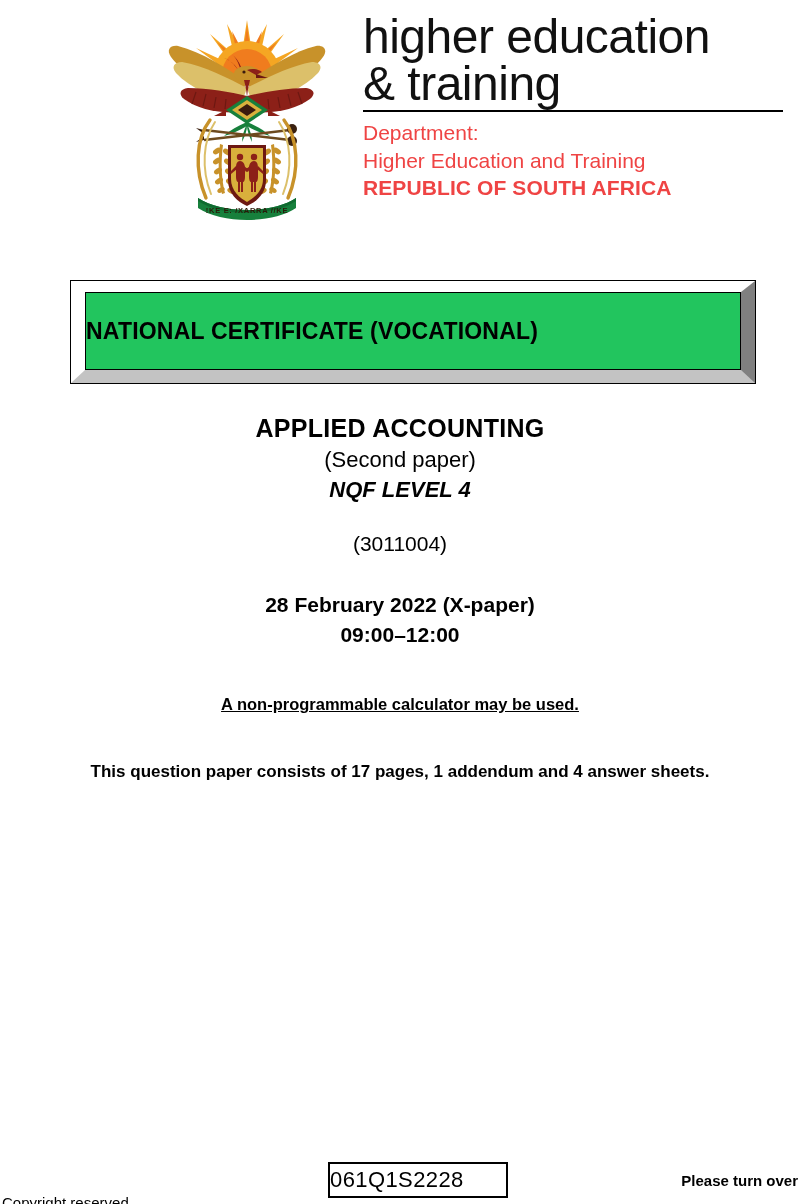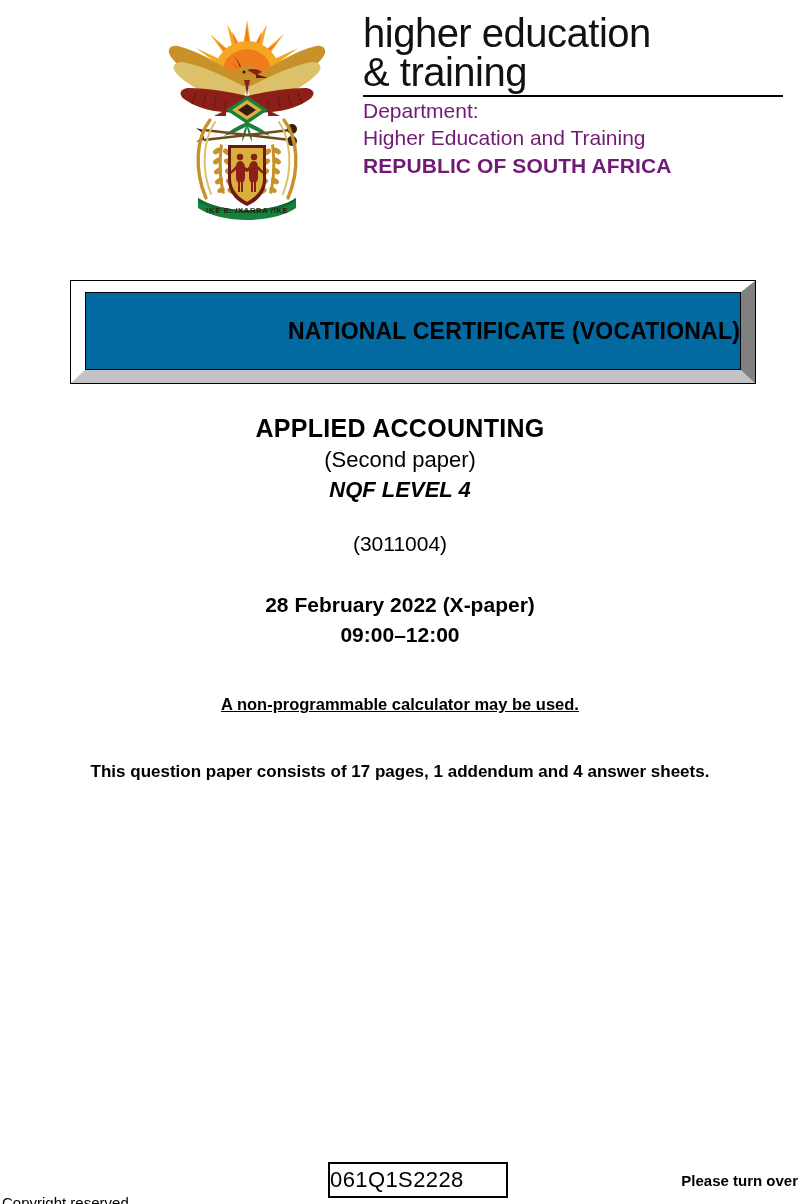--- a/index.html
+++ b/index.html
@@ -33,37 +33,38 @@
   }
   .crest svg { display: block; width: 190px; height: 220px; }
 
   .logotype {
     position: absolute;
     left: 363px;
     top: 14px;
     width: 420px;
   }
   .logotype-main {
-    font-size: 40px;
+    font-size: 48px;
     line-height: 0.97;
     font-weight: 400;
     letter-spacing: -0.5px;
     color: #111111;
     white-space: pre-line;
   }
   .logo-rule {
     margin-top: 3px;
     border-top: 2.5px solid #000000;
     width: 420px;
   }
   .logotype-sub {
+    margin-top: 7px;
     font-size: 21px;
     line-height: 1.31;
     font-weight: 400;
-    color: #701a75;
+    color: #ef4444;
   }
   .logotype-sub .bold {
     font-weight: 700;
     letter-spacing: 0.1px;
   }
 
   
   .cert-box {
     position: absolute;
     left: 70px;
@@ -82,25 +83,25 @@
     border-top-color: #ffffff;
     border-left-color: #ffffff;
     border-right-color: #808080;
     border-bottom-color: #c3c3c3;
     box-sizing: border-box;
   }
   .cert-box-inner {
     position: absolute;
     left: 14px; top: 11px; right: 14px; bottom: 13px;
     border: 1px solid #000000;
-    background: #0369a1;
+    background: #22c55e;
     box-sizing: border-box;
     display: flex;
     align-items: center;
-    justify-content: flex-end;
+    justify-content: flex-start;
   }
   .cert-title {
     font-size: 23px;
     font-weight: 700;
     letter-spacing: 0.2px;
     text-align: center;
   }
 
   
   .titleblock {

